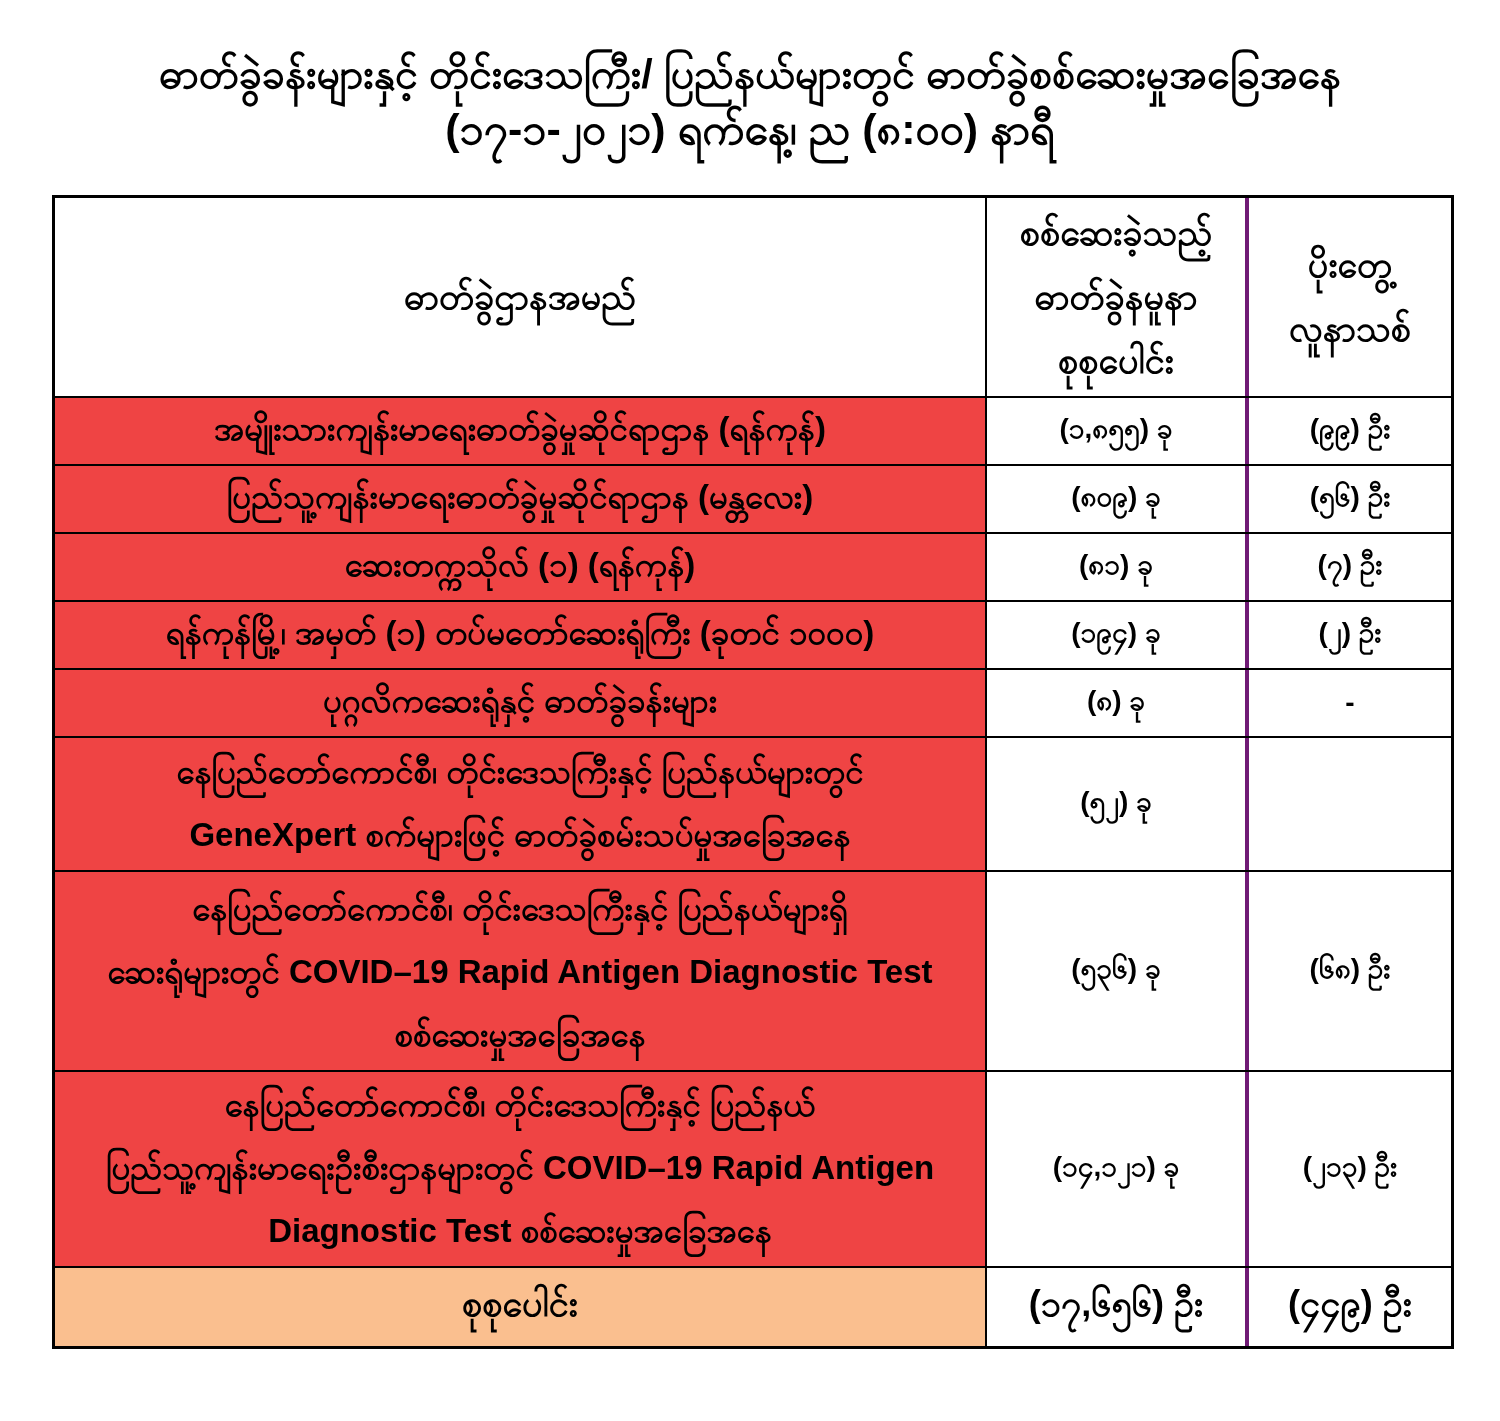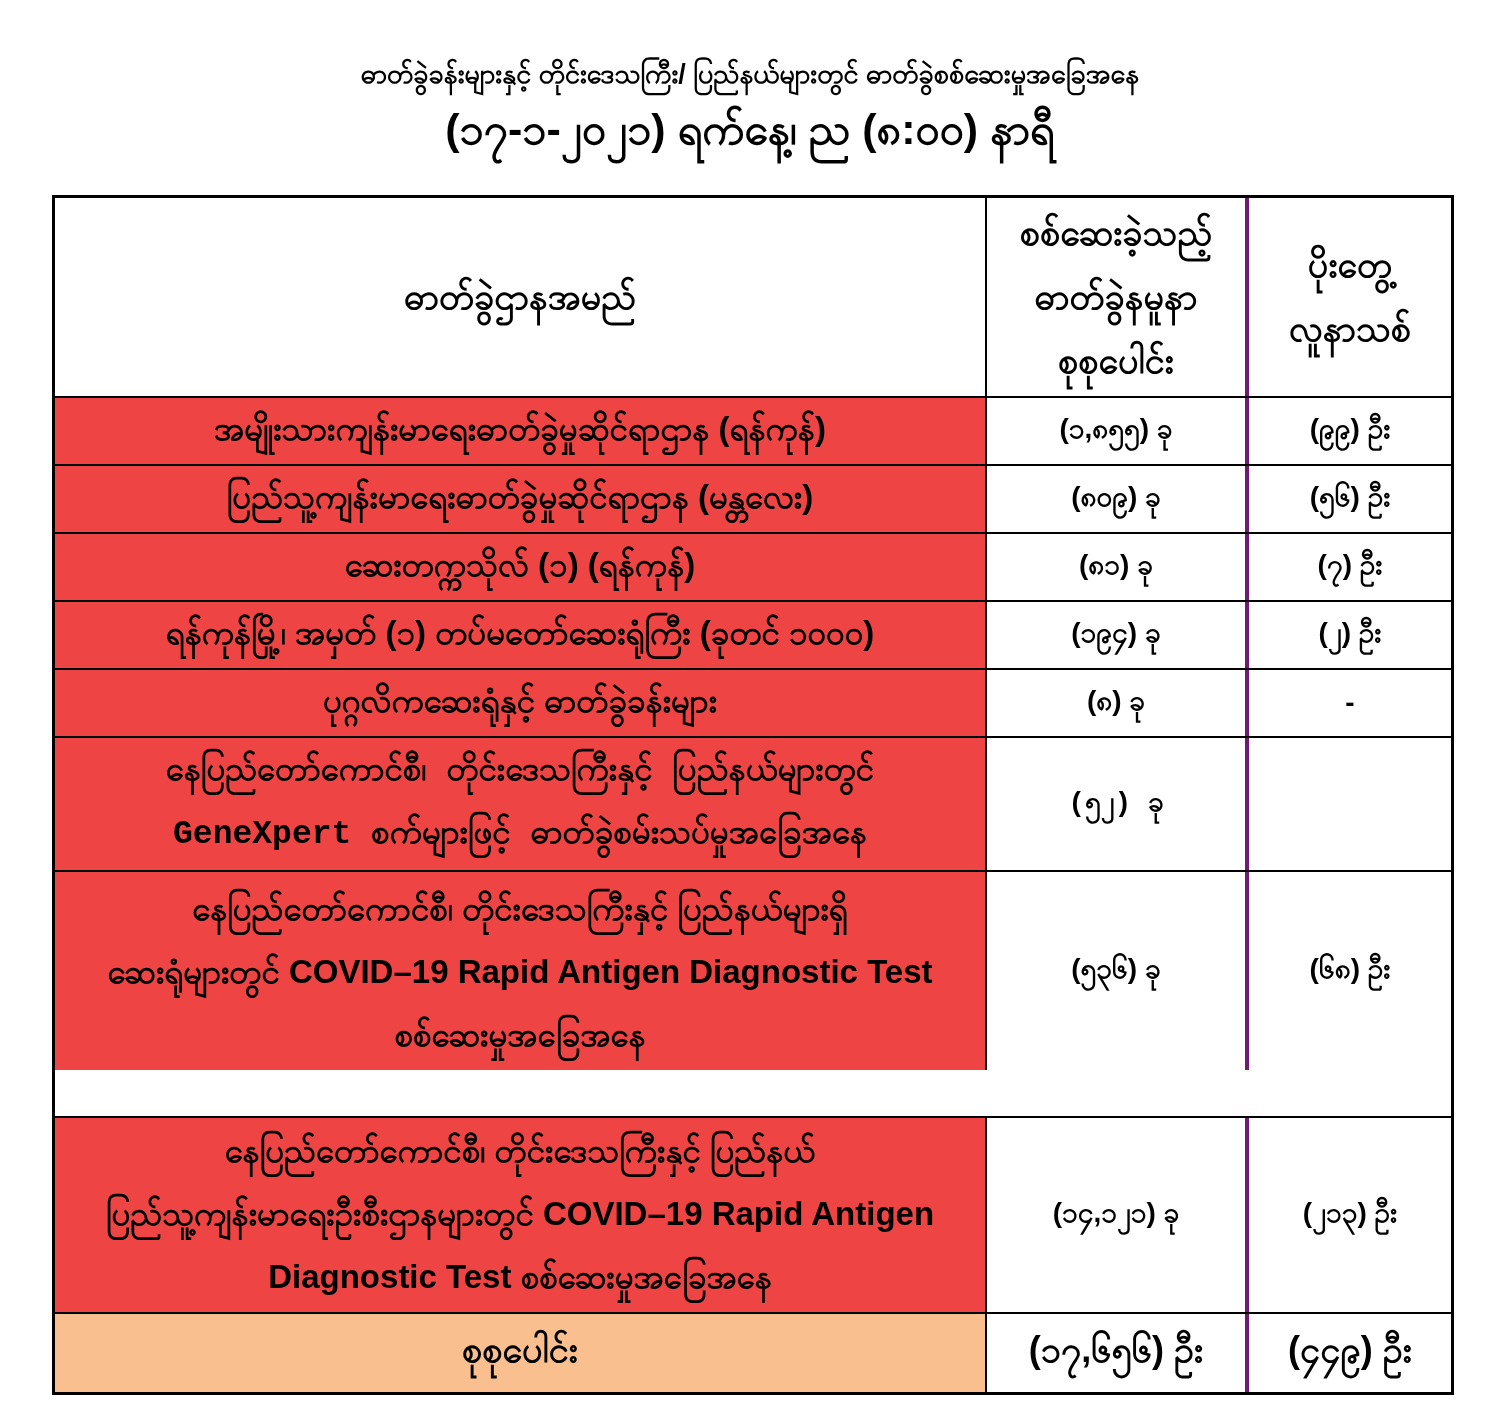--- a/index.html
+++ b/index.html
@@ -15,21 +15,21 @@
     height: 1421px;
     background: #ffffff;
     overflow: hidden;
   }
   .title-block {
     padding-top: 46px;
     text-align: center;
     font-weight: bold;
   }
   .title-line1 {
-    font-size: 27px;
+    font-size: 41px;
     line-height: 56px;
   }
   .title-line2 {
     font-size: 43px;
     line-height: 54px;
   }
   .tbl {
     position: absolute;
     left: 52px;
     top: 195px;
@@ -52,23 +52,23 @@
   .c2 { width: 262px; border-right: 4px solid #701a75; }
   .c3 { flex: 1; }
   .green  { background: #ef4444; justify-content: flex-end; }
   .orange { background: #FABF8F; }
   .hdr-text  { font-size: 36px; font-weight: bold; line-height: 64px; }
   .name-line { font-size: 33px; font-weight: bold; line-height: 63px; }
   .num-text  { font-size: 28px; font-weight: bold; }
   .total-text{ font-size: 36px; font-weight: bold; }
   .h-header { height: 198px; }
   .h-s      { height: 66px;  }
-  .h-2l     { height: 132px; font-family: Liberation Mono, monospace; }
+  .h-2l     { height: 132px; }
   .h-3a     { height: 198px; }
-  .h-3b     { height: 194px; margin-top: 46px; }
+  .h-3b     { height: 194px; }
   .h-total  { height: 78px;  }
 </style>
 </head>
 <body>
 
 <div class="page">
 
   <div class="title-block">
     <div class="title-line1">ဓာတ်ခွဲခန်းများနှင့် တိုင်းဒေသကြီး/ ပြည်နယ်များတွင် ဓာတ်ခွဲစစ်ဆေးမှုအခြေအနေ</div>
     <div class="title-line2">(၁၇-၁-၂၀၂၁) ရက်နေ့၊ ည (၈:၀၀) နာရီ</div>

